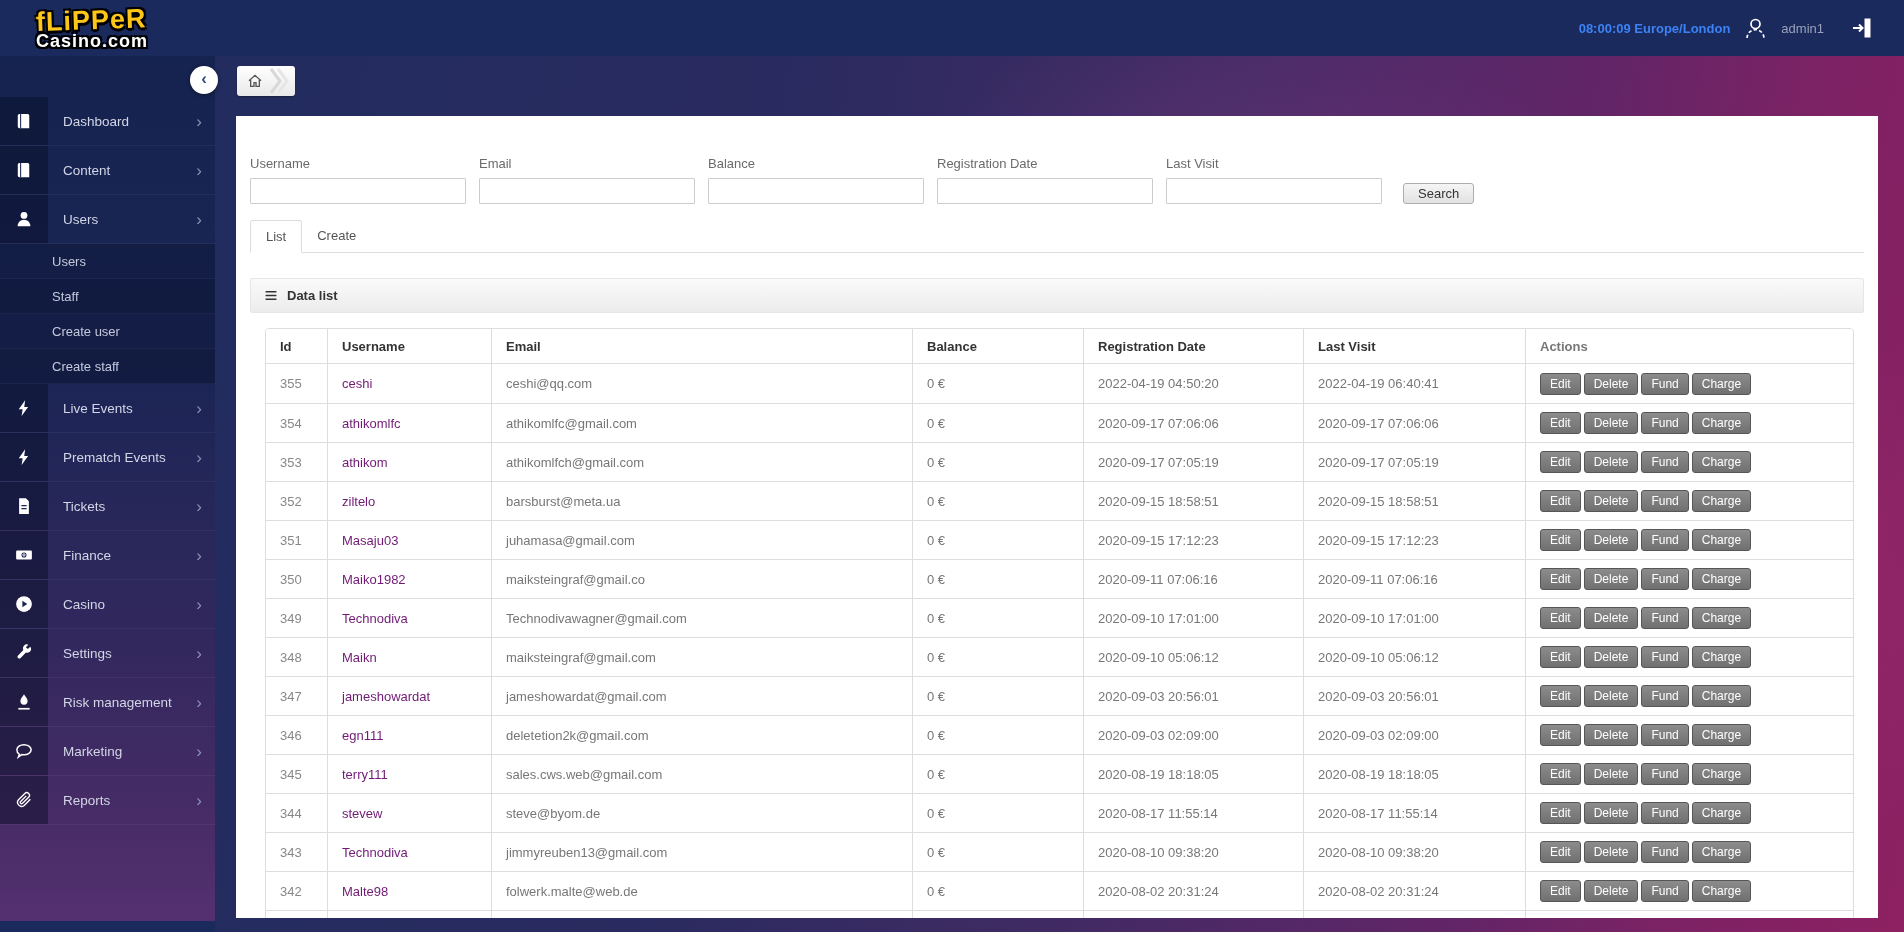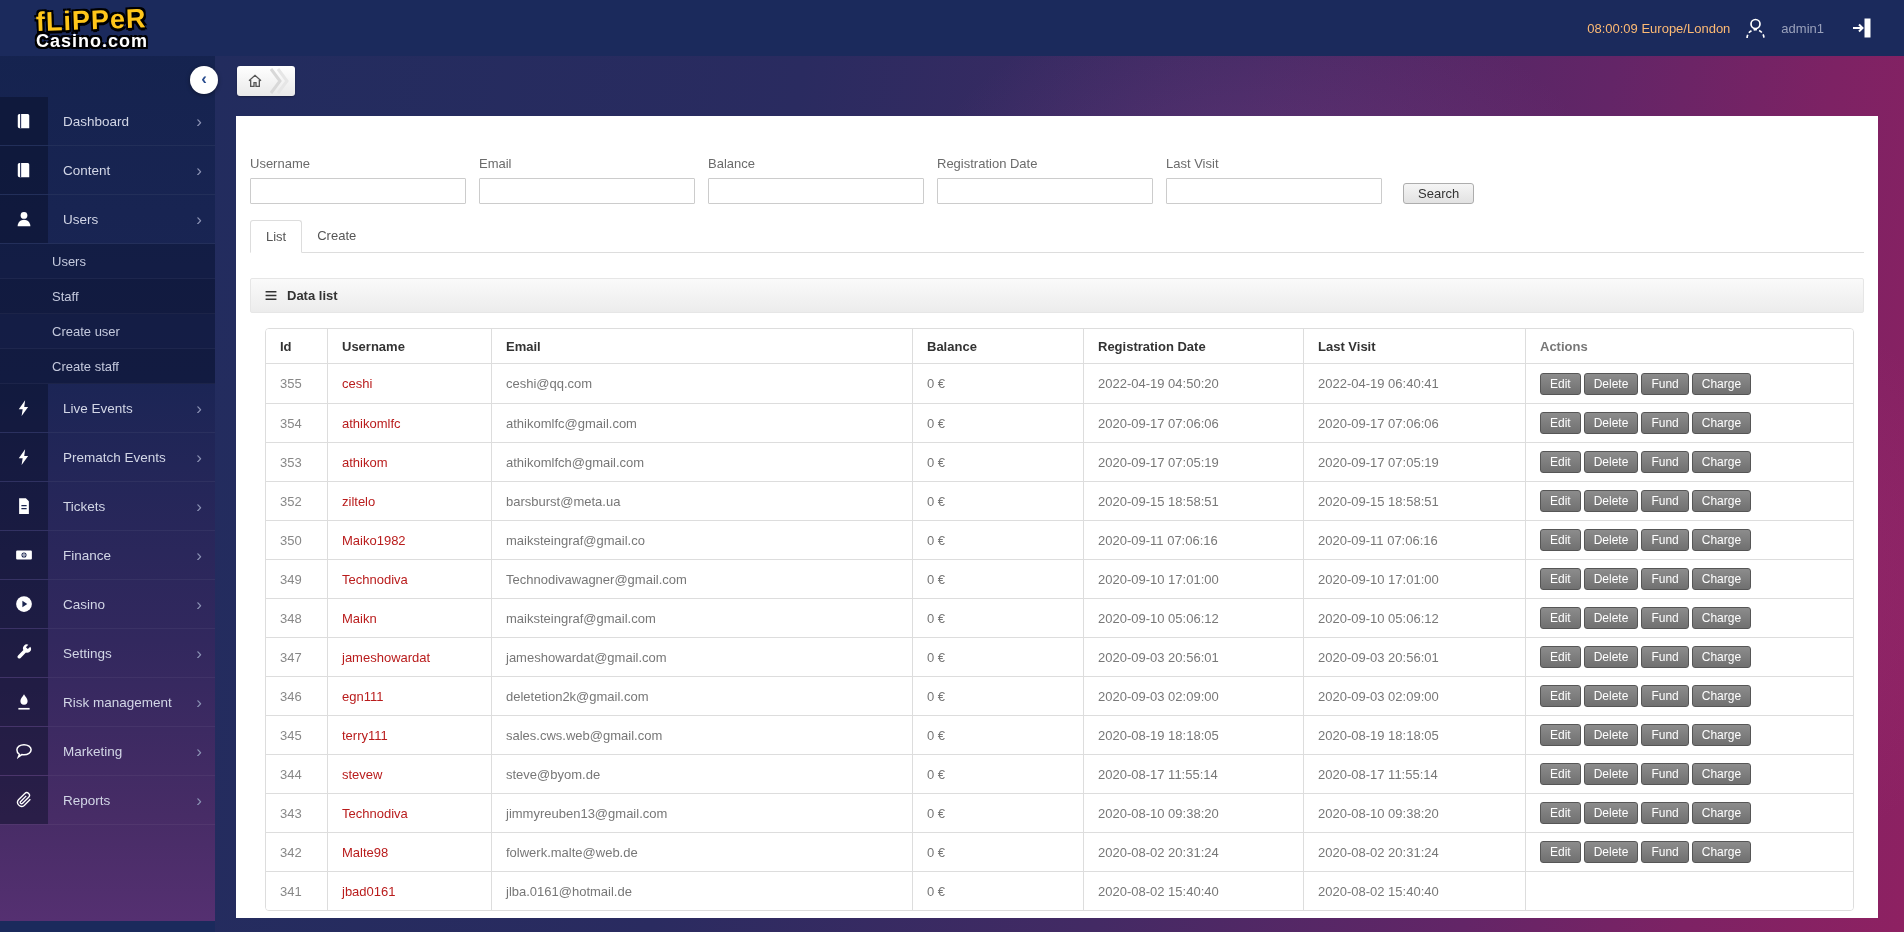--- a/index.html
+++ b/index.html
@@ -6,21 +6,21 @@
   html,body { width:1904px; height:932px; overflow:hidden; font-family:"Liberation Sans", sans-serif; background:#1b2a5c; }
 
   
   .topbar { position:absolute; left:0; top:0; width:1904px; height:56px; background:#1b2a5c; z-index:20; display:flex; align-items:center; }
   .logo { width:215px; padding-left:36px; cursor:pointer; }
   .logo-line1 { font-size:27px; font-weight:800; color:#ffc61a; letter-spacing:1px; transform:rotate(-2deg);
     text-shadow:-2px -2px 0 #000, 2px -2px 0 #000, -2px 2px 0 #000, 2px 2px 0 #000, 0 3px 0 #000; }
   .logo-line2 { font-size:18px; font-weight:800; color:#ffffff; letter-spacing:1px; margin-top:-4px;
     text-shadow:-2px -2px 0 #000, 2px -2px 0 #000, -2px 2px 0 #000, 2px 2px 0 #000, 0 2px 0 #000; }
   .topbar-right { margin-left:auto; display:flex; align-items:center; gap:12px; padding-right:30px; }
-  .clock { color:#fdba74; font-weight:normal; font-size:13px; }
+  .clock { color:#3b82f6; font-weight:bold; font-size:13px; }
   .admin-name { color:#9aa1bb; font-size:13px; }
 
   
   .sidebar { position:absolute; left:0; top:45px; width:215px; height:876px; z-index:10;
     background:linear-gradient(180deg,#15234f 0%, #1b2555 38%, #32285e 68%, #472c66 88%, #553071 100%); }
   .menu { margin-top:52px; }
   .side-item { height:49px; display:flex; align-items:center; border-bottom:1px solid rgba(255,255,255,0.05); cursor:pointer; }
   .gutter { width:48px; height:100%; background:rgba(6,13,36,0.45); display:flex; align-items:center; justify-content:center; flex:0 0 48px; }
   .side-label { margin-left:15px; font-size:13.5px; color:#d2d6e6; }
   .caret { margin-left:auto; margin-right:13px; color:#8b92b4; font-size:17px; line-height:1; }
@@ -63,21 +63,21 @@
     display:flex; align-items:center; padding:0 13px; gap:9px; font-size:13px; font-weight:bold; color:#333; }
 
   
   .table-wrap { margin:15px 10px 0 15px; border:1px solid #dddddd; border-radius:4px; overflow:hidden; }
   table { width:100%; border-collapse:separate; border-spacing:0; table-layout:fixed; }
   th { height:35px; text-align:left; padding:0 14px; font-size:13px; font-weight:bold; color:#333; border-bottom:1px solid #ddd; background:#fff; }
   th + th, td + td { border-left:1px solid #ddd; }
   tbody tr + tr td { border-top:1px solid #ddd; }
   td { height:39px; padding:0 14px; font-size:13px; color:#777; background:#fff; white-space:nowrap; overflow:hidden; }
   td.cell-id { color:#888; }
-  td.cell-username { color:#b91c1c; }
+  td.cell-username { color:#701a75; }
   th:last-child { color:#777; font-weight:bold; }
   .abtn { background:linear-gradient(#8c8c8c,#707070); border:1px solid #565656; color:#fff; font-size:12px;
     padding:3px 9px; border-radius:3px; margin-right:3px; cursor:pointer; font-family:"Liberation Sans",sans-serif; }
   svg { display:block; }
 </style>
 </head>
 <body>
 
 <div class="topbar">
   <div class="logo">
@@ -341,20 +341,29 @@
           <tr class="data-row">
             <td class="cell-id">352</td>
             <td class="cell-username">ziltelo</td>
             <td class="cell-email">barsburst@meta.ua</td>
             <td class="cell-balance">0 €</td>
             <td class="cell-registered">2020-09-15 18:58:51</td>
             <td class="cell-last_visit">2020-09-15 18:58:51</td>
             <td class="cell-actions"><button class="abtn">Edit</button><button class="abtn">Delete</button><button class="abtn">Fund</button><button class="abtn">Charge</button></td>
           </tr>
           <tr class="data-row">
+            <td class="cell-id">351</td>
+            <td class="cell-username">Masaju03</td>
+            <td class="cell-email">juhamasa@gmail.com</td>
+            <td class="cell-balance">0 €</td>
+            <td class="cell-registered">2020-09-15 17:12:23</td>
+            <td class="cell-last_visit">2020-09-15 17:12:23</td>
+            <td class="cell-actions"><button class="abtn">Edit</button><button class="abtn">Delete</button><button class="abtn">Fund</button><button class="abtn">Charge</button></td>
+          </tr>
+          <tr class="data-row">
             <td class="cell-id">350</td>
             <td class="cell-username">Maiko1982</td>
             <td class="cell-email">maiksteingraf@gmail.co</td>
             <td class="cell-balance">0 €</td>
             <td class="cell-registered">2020-09-11 07:06:16</td>
             <td class="cell-last_visit">2020-09-11 07:06:16</td>
             <td class="cell-actions"><button class="abtn">Edit</button><button class="abtn">Delete</button><button class="abtn">Fund</button><button class="abtn">Charge</button></td>
           </tr>
           <tr class="data-row">
             <td class="cell-id">349</td>

